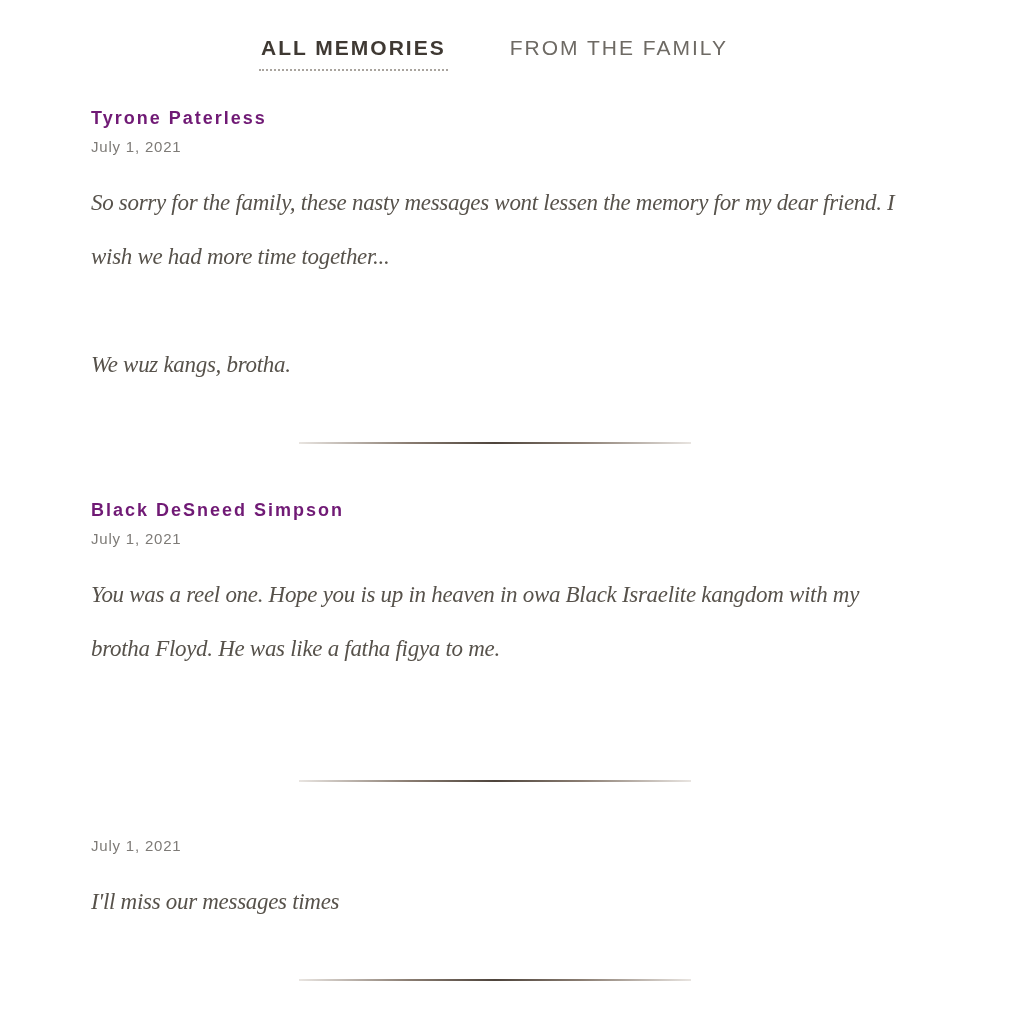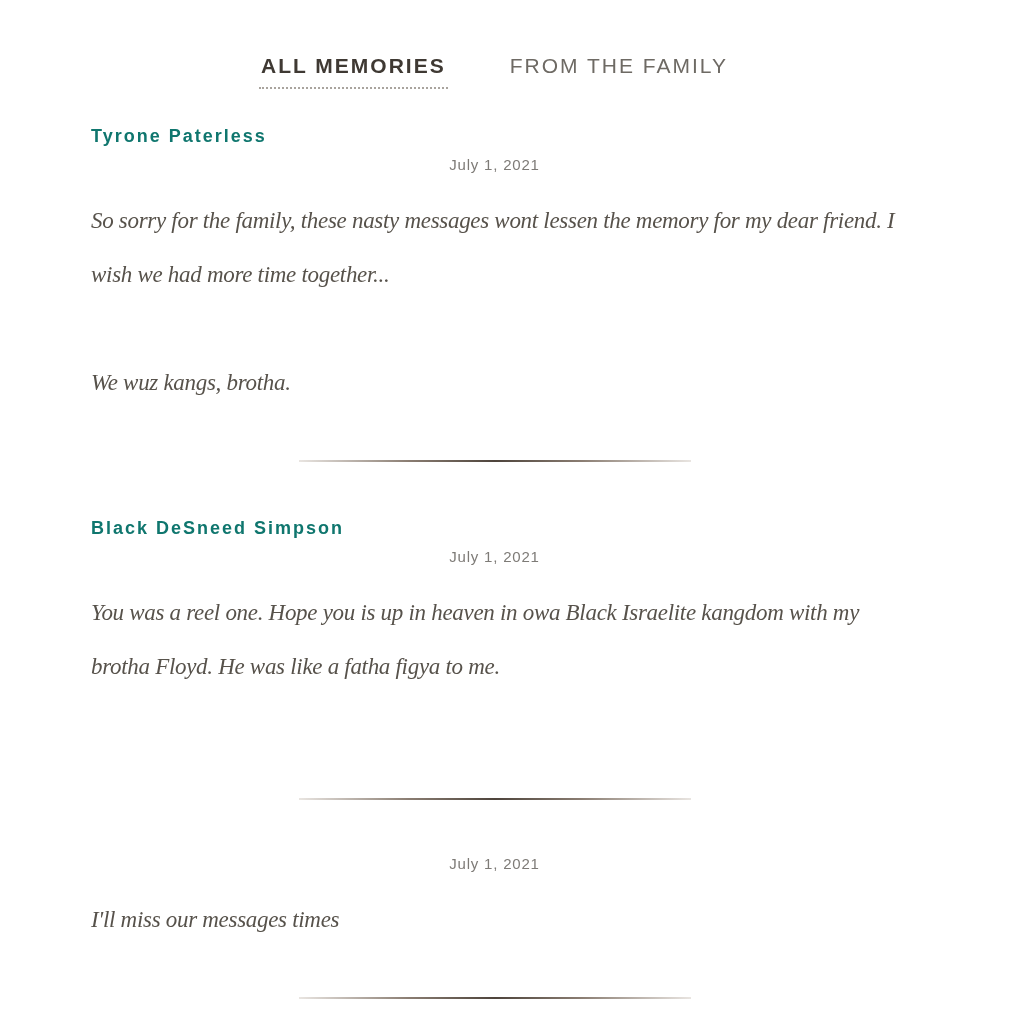--- a/index.html
+++ b/index.html
@@ -14,21 +14,21 @@
   }
   .page { width: 1013px; height: 1019px; background: #ffffff; }
 
   
   .tabs {
     display: flex;
     justify-content: center;
     align-items: flex-start;
     gap: 60px;
     padding-top: 36px;
-    margin: 18px 115px 0 91px;
+    margin: 0 115px 0 91px;
   }
   .tab {
     background: none;
     border: none;
     border-bottom: 2px dotted transparent;
     padding: 0 2px 9px 2px;
     font-family: "Liberation Sans", sans-serif;
     font-size: 21px;
     letter-spacing: 2px;
     color: #6e6a64;
@@ -41,30 +41,29 @@
     border-bottom-color: #a9a49e;
   }
 
   
   .content { margin: 36px 115px 0 91px; }
   .entry-name {
     font-size: 18px;
     line-height: 22px;
     font-weight: 700;
     letter-spacing: 2px;
-    color: #0f766e;
+    color: #701a75;
     margin: 0 0 9px 0;
   }
   .entry-date {
     font-size: 15px;
     line-height: 18px;
     letter-spacing: 0.8px;
     color: #7e7b77;
     margin: 0 0 20px 0;
-    text-align: center;
   }
   .entry-message {
     font-family: "Liberation Serif", serif;
     font-style: italic;
     font-size: 23px;
     line-height: 54px;
     letter-spacing: -0.3px;
     color: #57524b;
     white-space: pre-wrap;
   }

